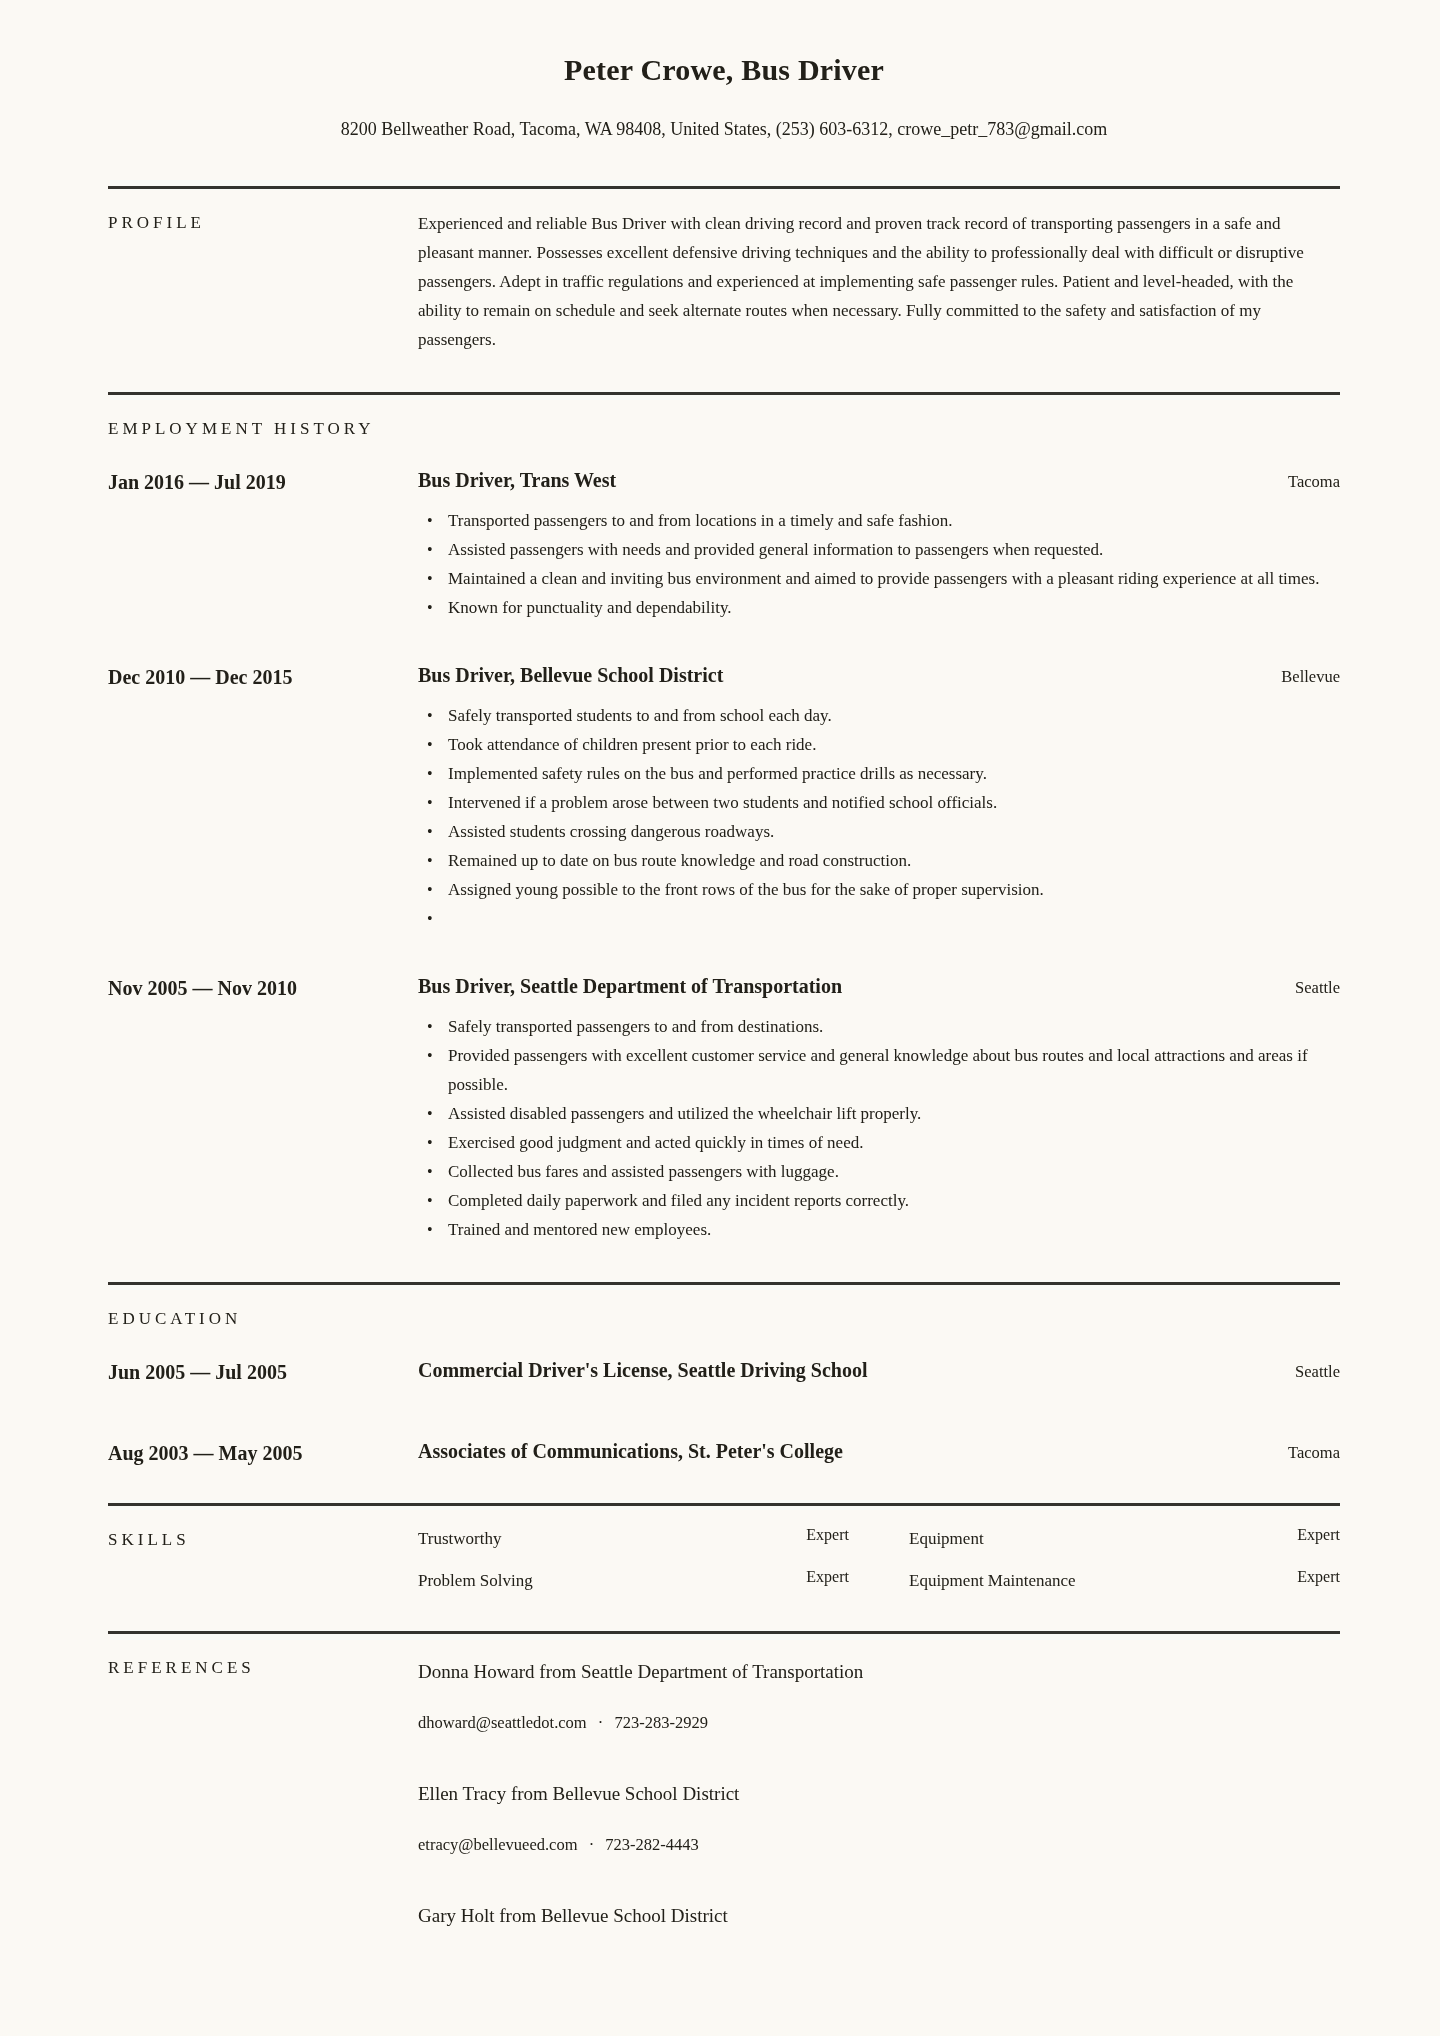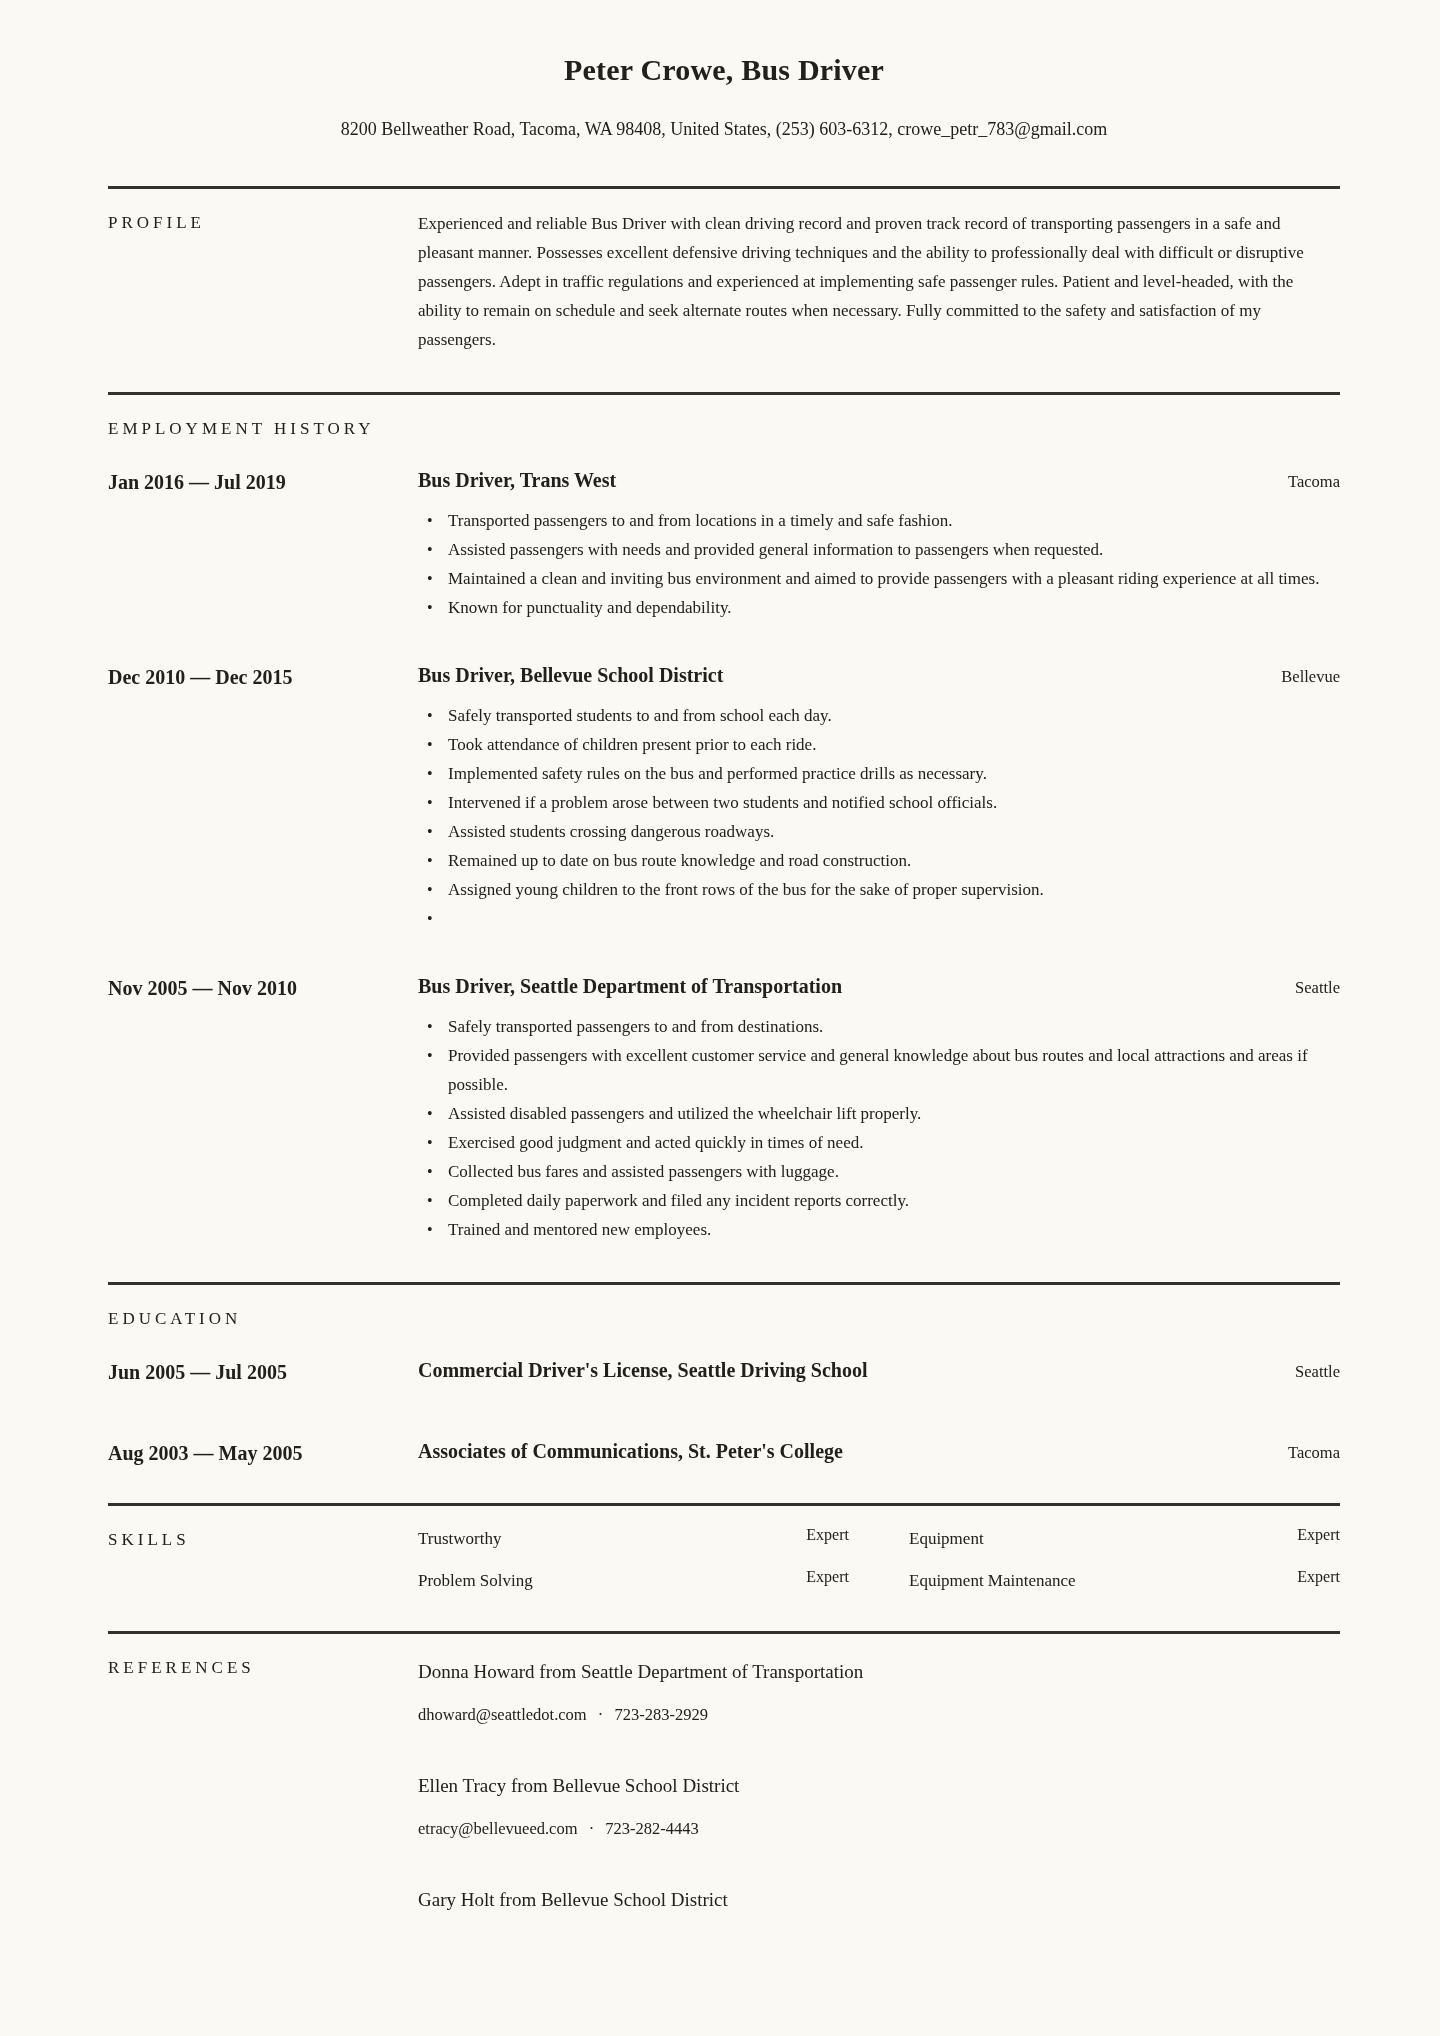--- a/index.html
+++ b/index.html
@@ -61,21 +61,21 @@
     column-gap:60px; row-gap:17px; align-items:baseline;
   }
   .skill { display:flex; justify-content:space-between; align-items:flex-start; }
   .skill-name { font-size:17px; line-height:25px; }
   .skill-level { font-size:16px; }
 
   
   .ref { margin-top:42px; }
   .ref-first { margin-top:0; }
   .ref-name { font-size:19px; font-weight:400; line-height:35px; max-width:480px; }
-  .ref-contact { margin-top:15px; font-size:16.5px; line-height:22px; }
+  .ref-contact { margin-top:23px; font-size:16.5px; line-height:22px; }
   .ref-sep { display:inline-block; margin:0 7px; }
 </style>
 </head>
 <body>
 
 <div class="page">
 
   <header>
     <h1 class="doc-title">Peter Crowe, Bus Driver</h1>
     <div class="contact-line">8200 Bellweather Road, Tacoma, WA 98408, United States, (253) 603-6312, crowe_petr_783@gmail.com</div>
@@ -119,21 +119,21 @@
         <span class="entry-title">Bus Driver, Bellevue School District</span>
         <span class="entry-loc">Bellevue</span>
       </div>
       <ul class="bullets">
               <li>Safely transported students to and from school each day.</li>
               <li>Took attendance of children present prior to each ride.</li>
               <li>Implemented safety rules on the bus and performed practice drills as necessary.</li>
               <li>Intervened if a problem arose between two students and notified school officials.</li>
               <li>Assisted students crossing dangerous roadways.</li>
               <li>Remained up to date on bus route knowledge and road construction.</li>
-              <li>Assigned young children to the front rows of the bus for the sake of proper supervision.</li>
+              <li>Assigned young possible to the front rows of the bus for the sake of proper supervision.</li>
               <li></li>
             </ul>
     </div>
   </div>
 
   <div class="entry">
     <div class="entry-dates">Nov 2005 — Nov 2010</div>
     <div>
       <div class="entry-head">
         <span class="entry-title">Bus Driver, Seattle Department of Transportation</span>

